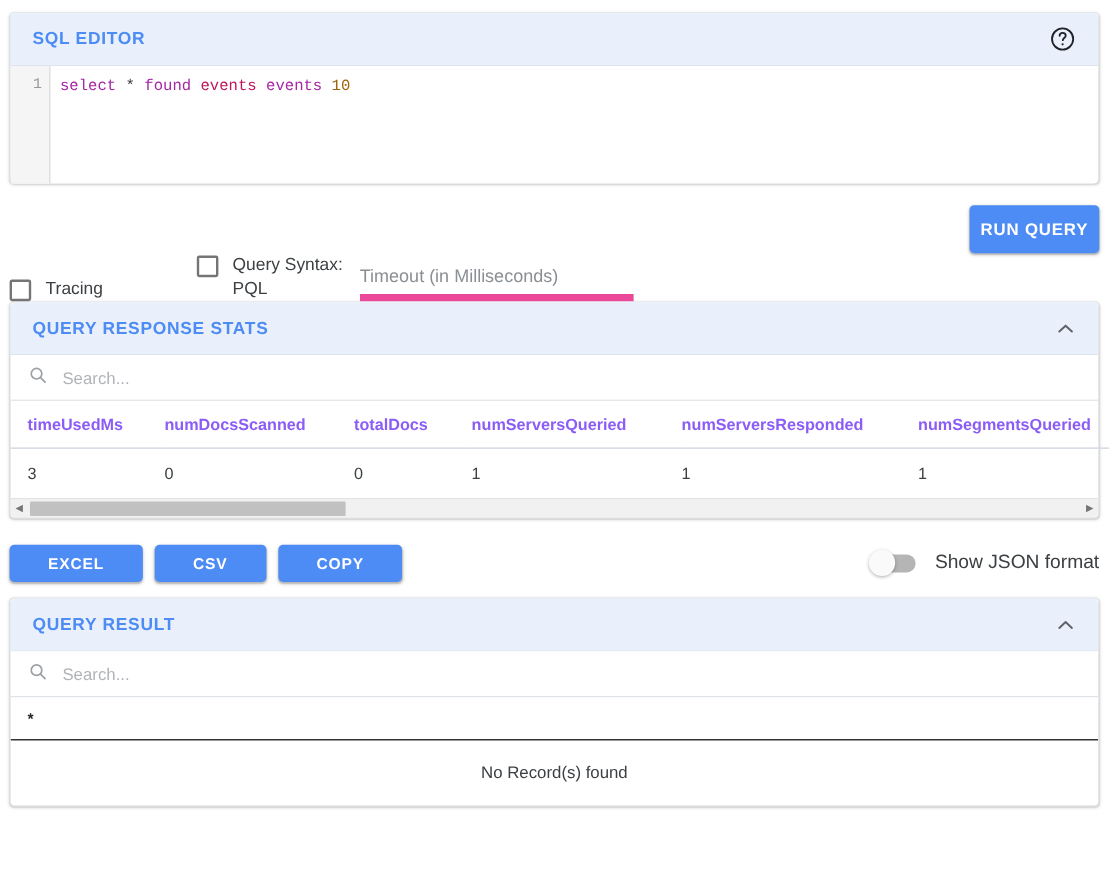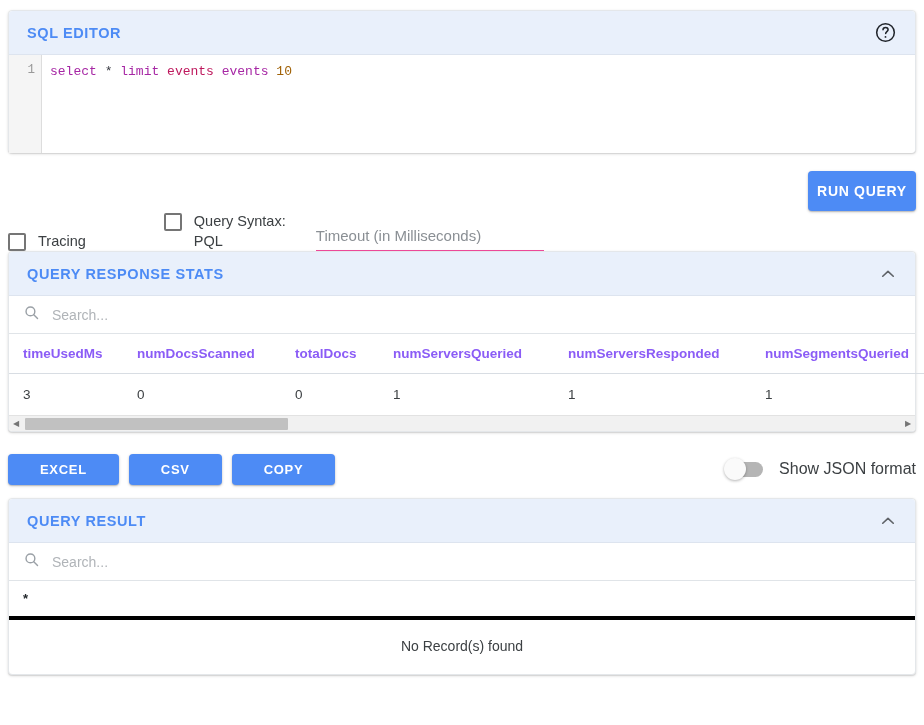--- a/index.html
+++ b/index.html
@@ -65,23 +65,23 @@
   .cb-box {
     width: 18px; height: 18px; border: 2px solid #757575;
     border-radius: 2px; background: #fff; display: inline-block;
     margin-top: 2px; cursor: pointer; flex: none;
   }
   .cb-label { font-size: 14.5px; color: #3c4043; margin-left: 12px; line-height: 20px; }
   .spacer-1 { width: 78px; }
   .syntax-label { font-size: 14.5px; color: #3c4043; margin-left: 12px; line-height: 20px; width: 96px; }
   .timeout-wrap { margin-left: 10px; width: 228px; }
   .timeout-input {
-    width: 228px; border: none; border-bottom: 1px solid #ec4899;
+    width: 228px; border: none; border-bottom: 6px solid #ec4899;
     background: transparent; outline: none; padding: 2px 0 6px 0;
-    font-family: "Liberation Sans", sans-serif; font-size: 15px; color: #3c4043; margin-left: 16px;
+    font-family: "Liberation Sans", sans-serif; font-size: 15px; color: #3c4043;
   }
   .timeout-input::placeholder { color: #8a8f94; }
   .btn-primary {
     background: #4d8bf5; color: #fff; border: none; border-radius: 4px;
     font-family: "Liberation Sans", sans-serif;
     font-size: 14px; font-weight: bold; letter-spacing: 0.7px;
     box-shadow: 0 1px 3px rgba(0,0,0,0.22), 0 1px 1px rgba(0,0,0,0.12);
     cursor: pointer;
   }
   #run-query-button {
@@ -140,21 +140,21 @@
   }
   .toggle-knob {
     position: absolute; left: -3px; top: -4px; width: 22px; height: 22px;
     border-radius: 50%; background: #fafafa;
     box-shadow: 0 1px 3px rgba(0,0,0,0.3);
   }
   .toggle-label { font-size: 16px; color: #3c4043; margin-left: 16px; }
 
   .empty-row {
     text-align: center; font-size: 14px; color: #3c4043;
-    padding: 18px 0 20px 0; border-top: 4px solid #000000;
+    padding: 18px 0 20px 0; border-top: 1px solid #000000;
   }
   .star-row { font-size: 13px; font-weight: bold; color: #22272b; padding: 10px 0 10px 14px; }
 </style>
 </head>
 <body>
 
 <div class="page">
 
   <div class="card" id="sql-editor-card">
     <div class="card-header">
@@ -162,21 +162,21 @@
       <span class="hdr-icon">
         <svg width="23" height="23" viewBox="0 0 24 24" fill="none" stroke="#20242a" stroke-width="1.6">
           <circle cx="12" cy="12" r="9.2"></circle>
           <path d="M9.4 9.2c0-1.5 1.2-2.5 2.7-2.5s2.6 1 2.6 2.4c0 1.9-2.5 2.1-2.5 3.9" stroke-linecap="round"></path>
           <circle cx="12" cy="16.6" r="0.95" fill="#20242a" stroke="none"></circle>
         </svg>
       </span>
     </div>
     <div class="editor-body">
       <div class="gutter">1</div>
-      <div class="code-area" id="code-area"><span class="tok-kw">select</span><span> </span><span class="tok-op">*</span><span> </span><span class="tok-kw">limit</span><span> </span><span class="tok-id">events</span><span> </span><span class="tok-kw">events</span><span> </span><span class="tok-num">10</span></div>
+      <div class="code-area" id="code-area"><span class="tok-kw">select</span><span> </span><span class="tok-op">*</span><span> </span><span class="tok-kw">found</span><span> </span><span class="tok-id">events</span><span> </span><span class="tok-kw">events</span><span> </span><span class="tok-num">10</span></div>
     </div>
   </div>
 
   <div class="controls">
 
     <div class="ctrl-group">
       <span class="cb-box"></span>
       <span class="cb-label">Tracing</span>
     </div>
 

